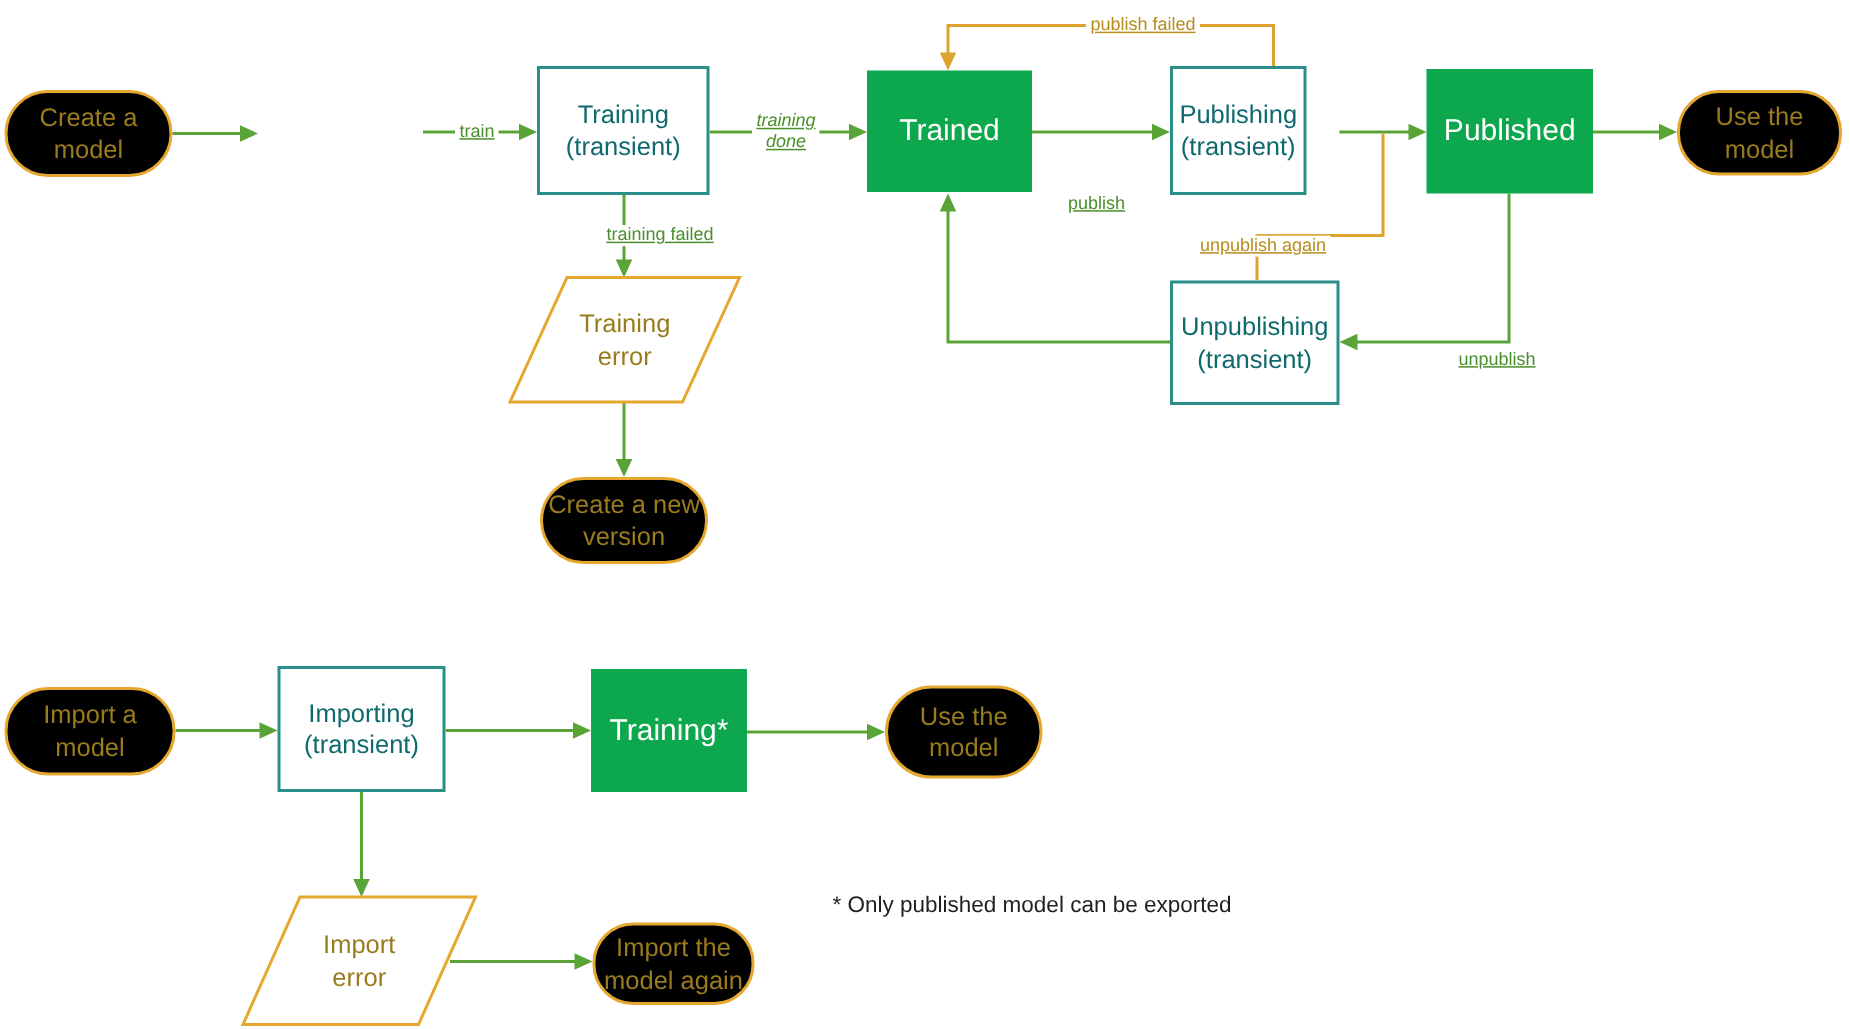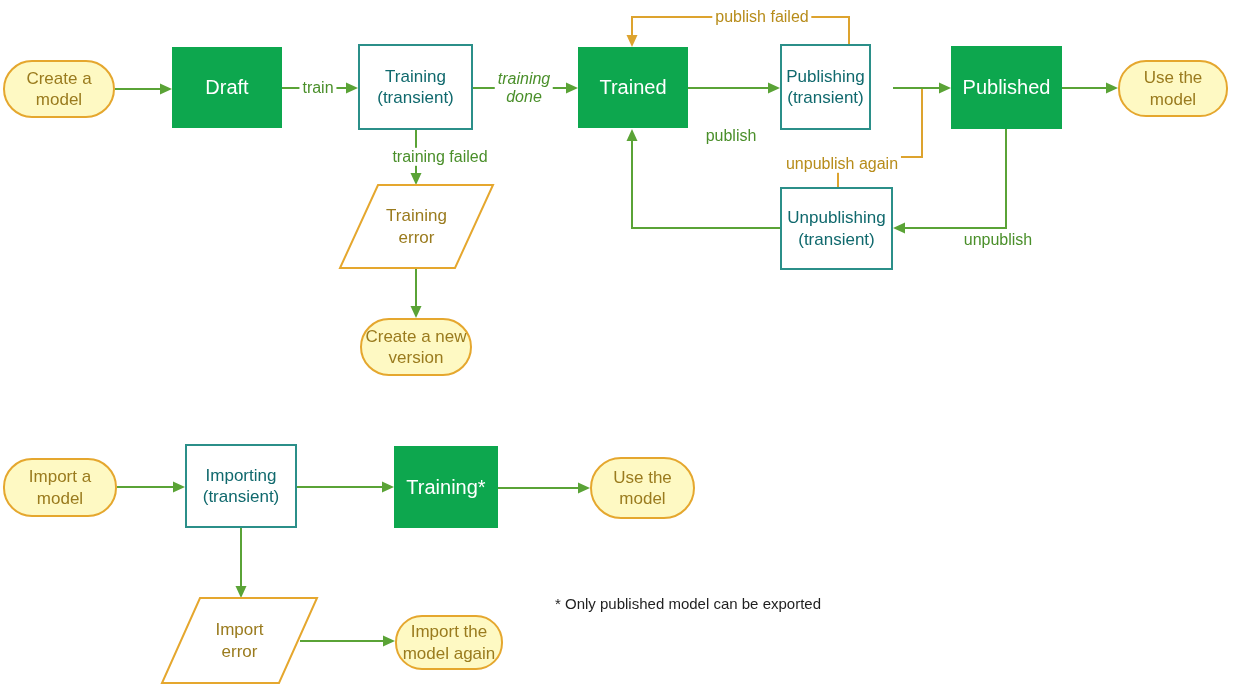--- a/index.html
+++ b/index.html
@@ -12,29 +12,29 @@
   .lgf{fill:var(--line-green);stroke:none;}
   .lo{stroke:var(--line-orange);stroke-width:2;fill:none;}
   .lof{fill:var(--line-orange);stroke:none;}
   .pg{fill:#ffffff;stroke:var(--terminal-border);stroke-width:2;}
   .node{
     position:absolute;display:flex;align-items:center;justify-content:center;
     text-align:center;white-space:pre-line;box-sizing:border-box;z-index:2;line-height:1.25;
   }
   .state{background:var(--state-fill-green);color:var(--state-text);font-size:20px;}
   .transient{background:#fff;border:2px solid var(--transient-border);color:var(--transient-text);font-size:17px;}
-  .terminal{background:#fef9c3;border:2px solid var(--terminal-border);color:var(--terminal-text);font-size:17px;}
+  .terminal{background:#000000;border:2px solid var(--terminal-border);color:var(--terminal-text);font-size:17px;}
   .pgram-label{
     position:absolute;display:flex;align-items:center;justify-content:center;
     text-align:center;white-space:pre-line;color:var(--terminal-text);
     font-size:17px;line-height:1.25;z-index:2;
   }
   .edge-label{
     position:absolute;transform:translate(-50%,-50%);background:#fff;
-    padding:0 3px;font-size:16px;z-index:3;white-space:pre-line;text-align:center;line-height:1.15;
+    padding:0 3px;font-size:12px;z-index:3;white-space:pre-line;text-align:center;line-height:1.15;text-decoration:underline;
   }
   .edge-label.green{color:var(--label-green);}
   .edge-label.orange{color:var(--label-orange);}
   .edge-label.italic{font-style:italic;}
   .footnote{position:absolute;color:var(--note-text);font-size:15px;z-index:2;}
 </style>
 </head>
 <body>
 
 <div class="canvas">
@@ -109,21 +109,20 @@
     <g>
       <polyline class="lo" points="838,187 838,157 922,157 922,89"></polyline>
     </g>
 
     <polygon class="pg" points="378,185 493,185 455,268 340,268"></polygon>
     <polygon class="pg" points="200,598 317,598 279,683 162,683"></polygon>
   </svg>
 
   <div class="node terminal" style="left:3px;top:60px;width:112px;height:58px;border-radius:29px;">Create a
 model</div>
-  <div class="node state" style="left:172px;top:47px;width:110px;height:81px;">Draft</div>
   <div class="node transient" style="left:358px;top:44px;width:115px;height:86px;">Training
 (transient)</div>
   <div class="node state" style="left:578px;top:47px;width:110px;height:81px;">Trained</div>
   <div class="node transient" style="left:780px;top:44px;width:91px;height:86px;">Publishing
 (transient)</div>
   <div class="node state" style="left:951px;top:46px;width:111px;height:83px;">Published</div>
   <div class="node terminal" style="left:1118px;top:60px;width:110px;height:57px;border-radius:28px;">Use the
 model</div>
   <div class="node transient" style="left:780px;top:187px;width:113px;height:83px;">Unpublishing
 (transient)</div>

